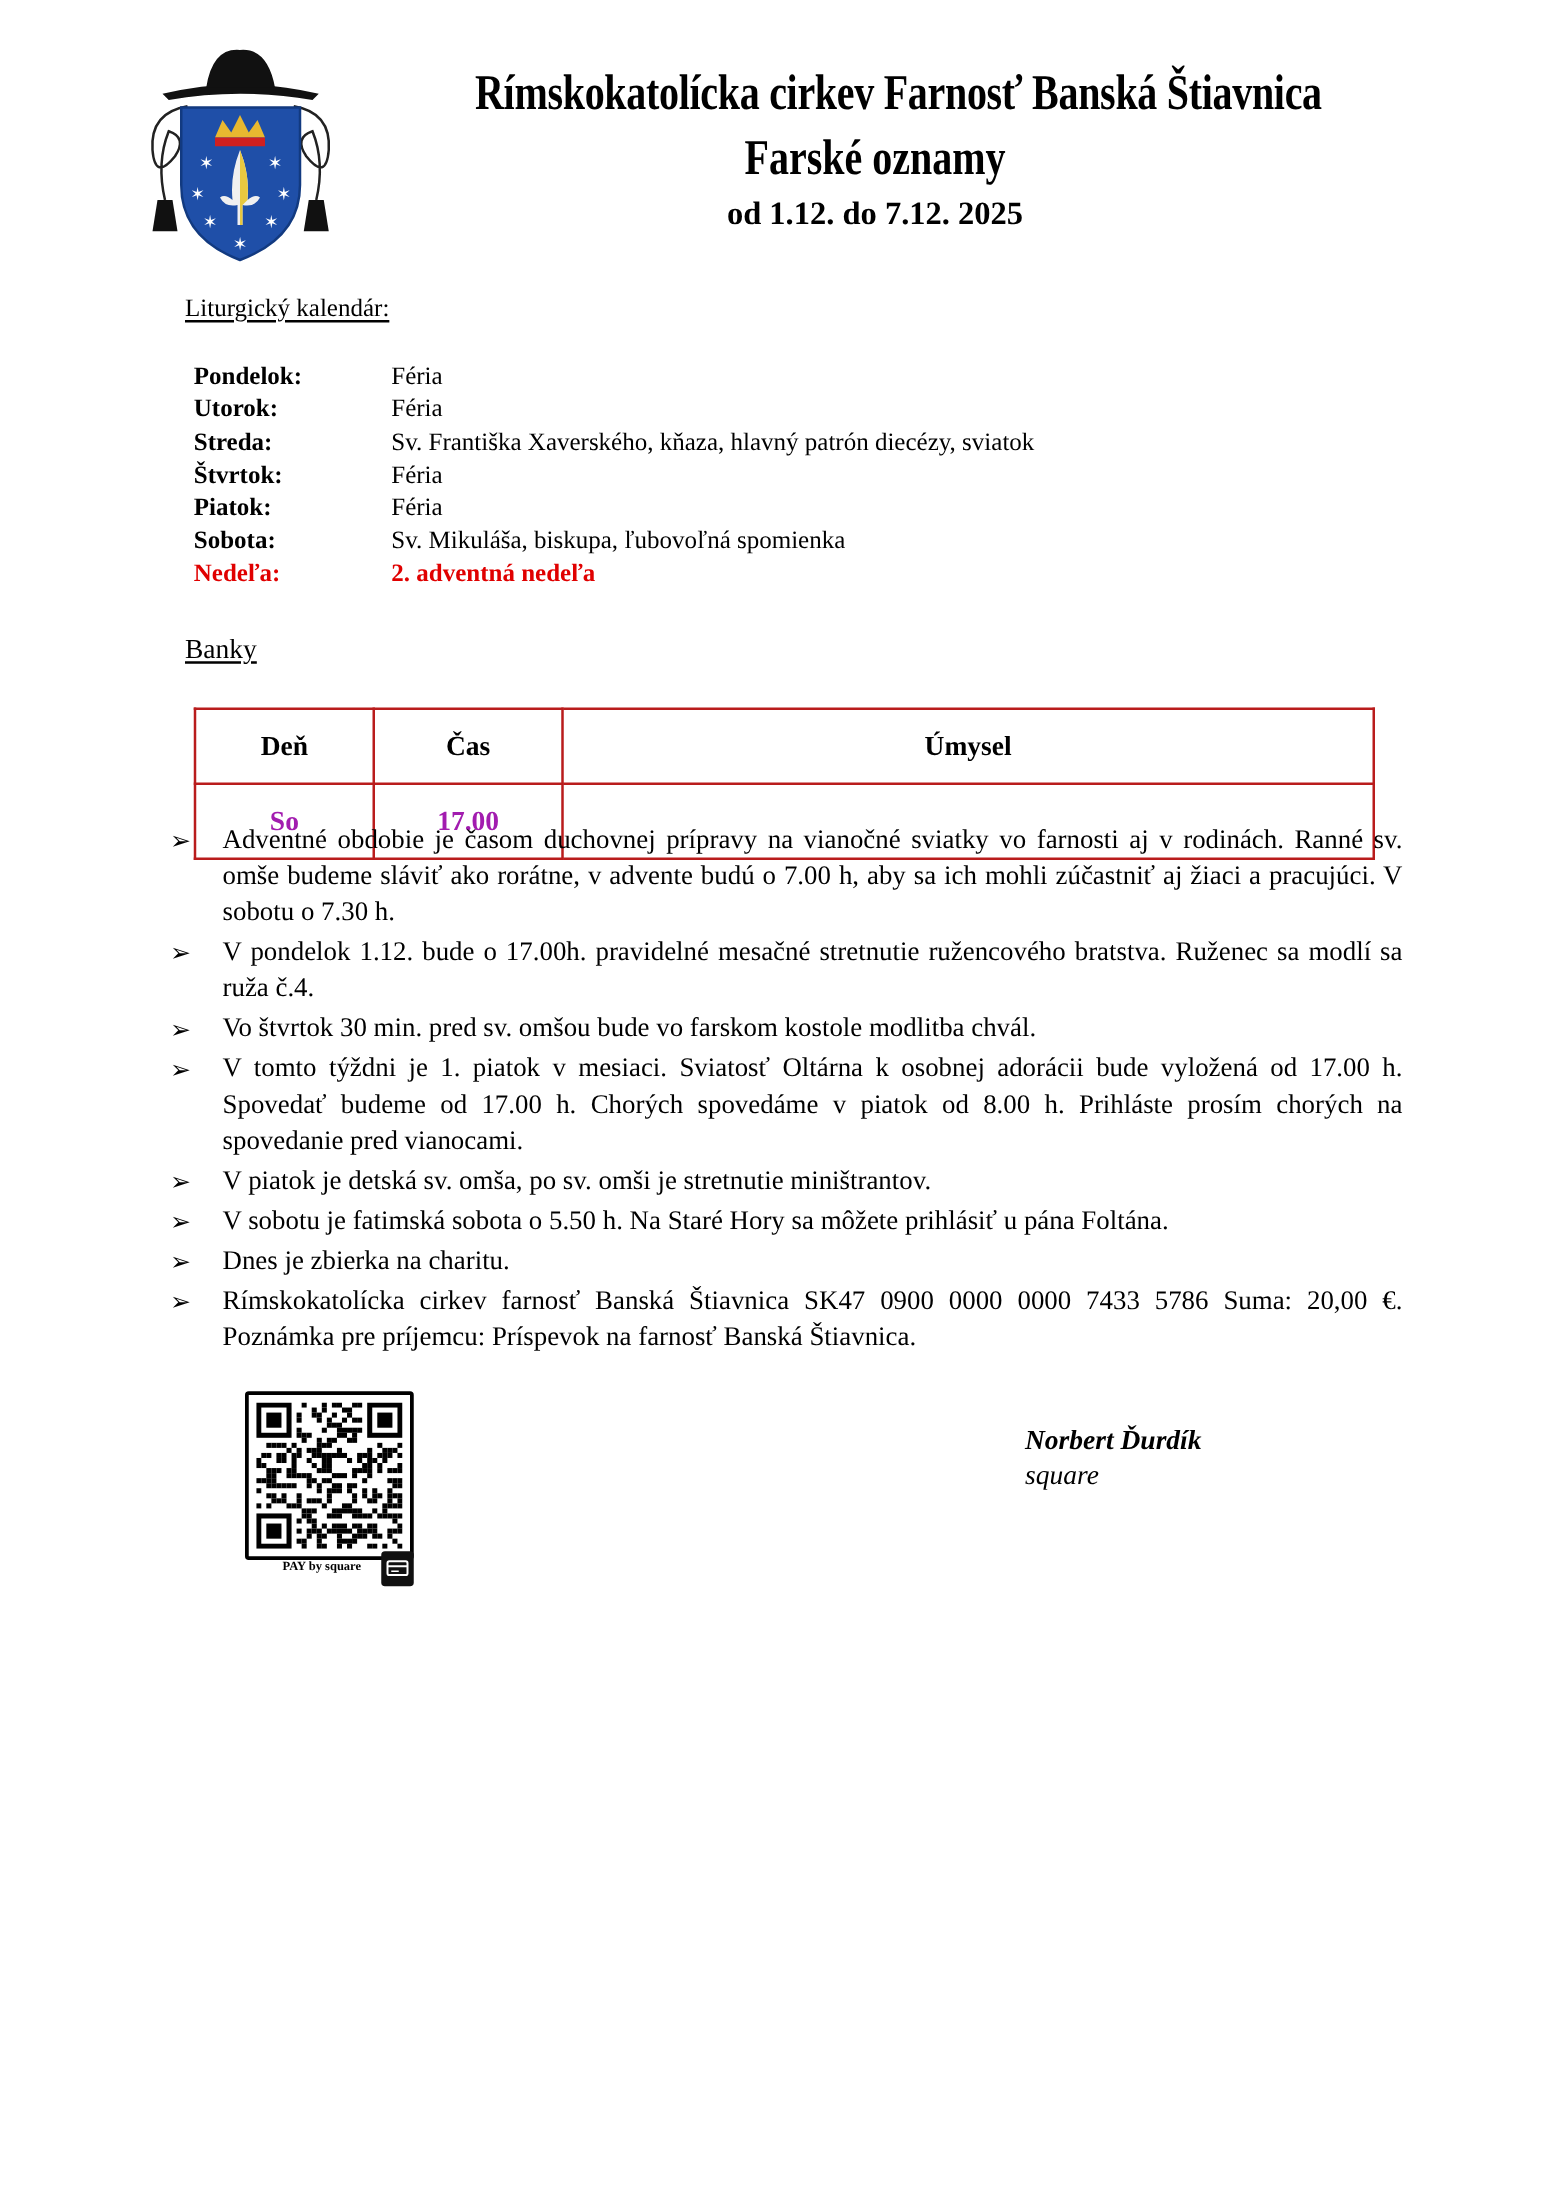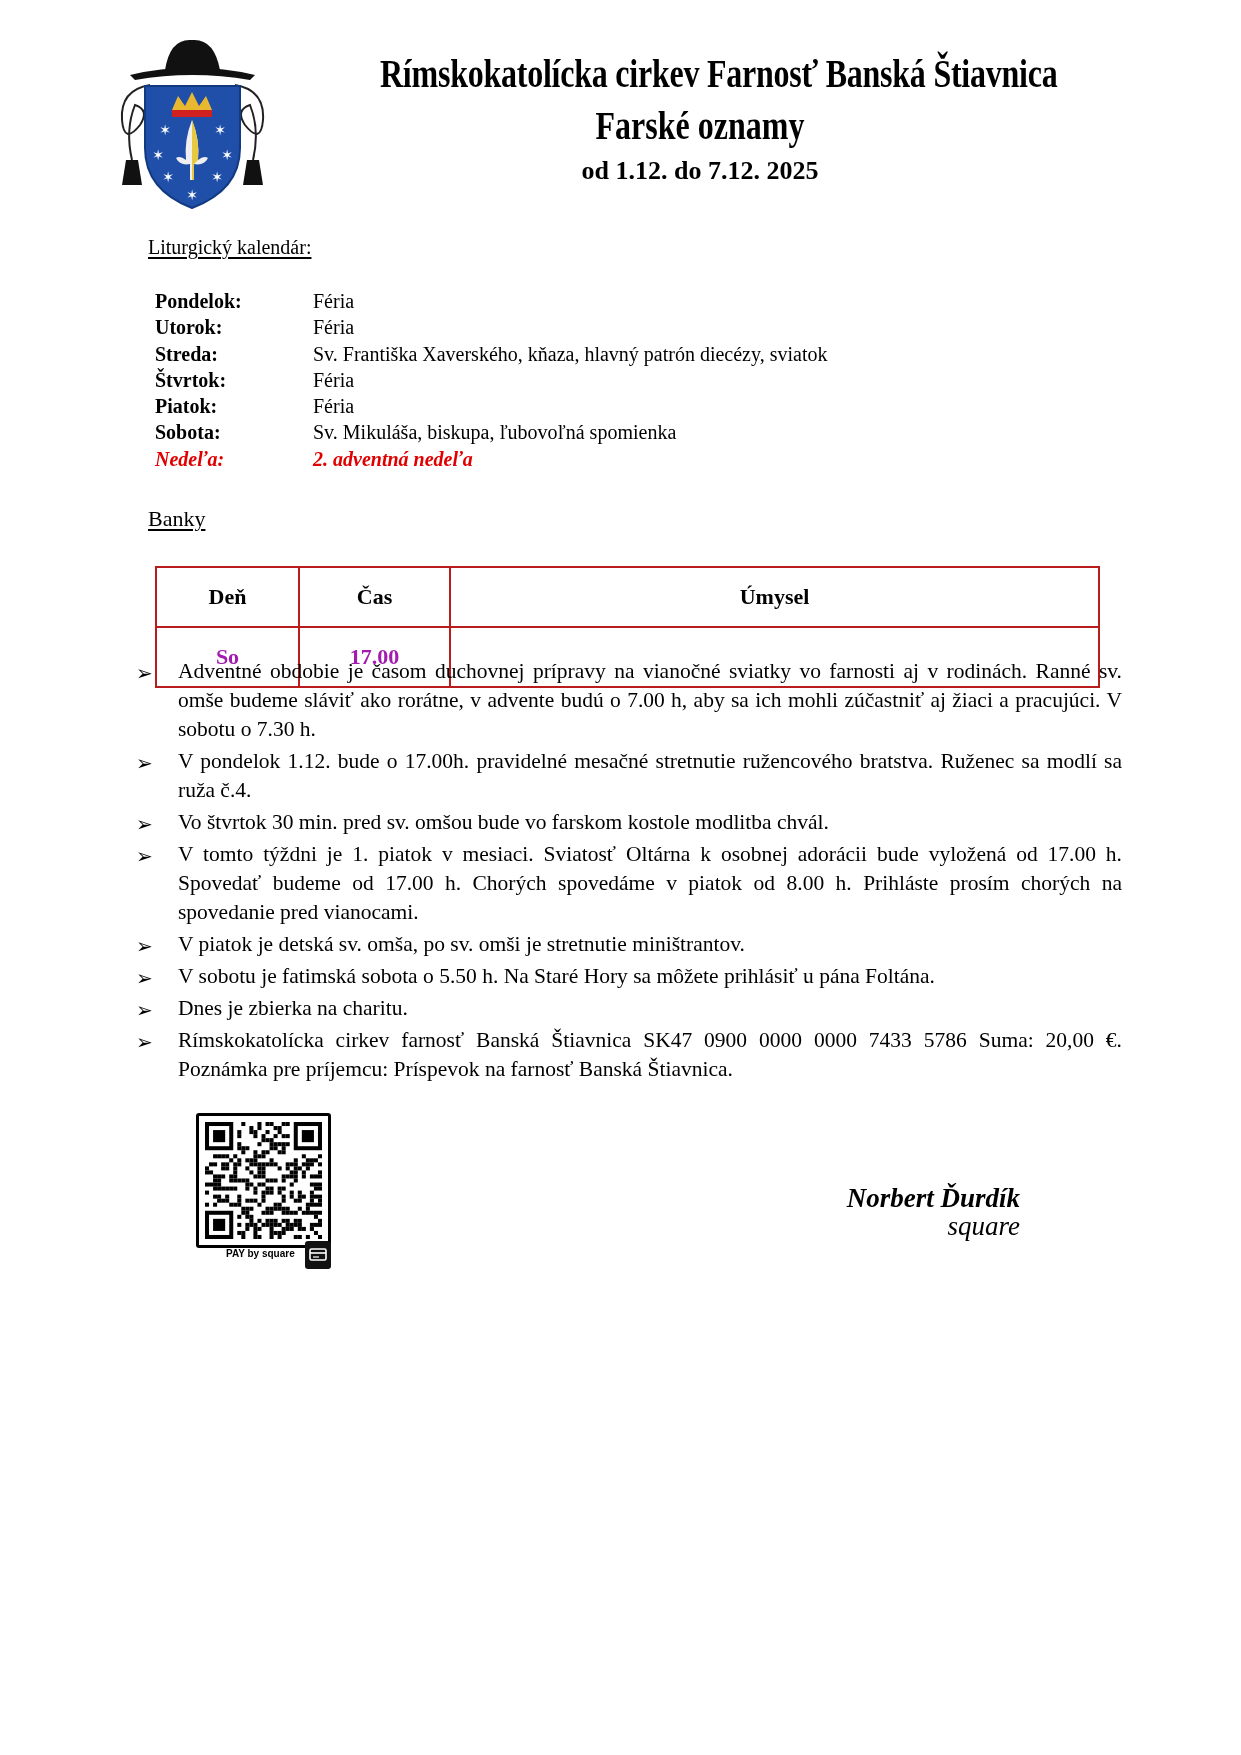--- a/index.html
+++ b/index.html
@@ -14,37 +14,37 @@
   .title-3 { font-weight: bold; font-size: 26px; line-height: 34px; margin-top: 2px; }
 
   .section-head { position: absolute; left: 148px; font-weight: normal; font-size: 22px; text-decoration: underline; text-underline-offset: 3px; }
   #lit-head { top: 236px; font-size: 20px; }
   #banky-head { top: 506px; }
 
   .cal { position: absolute; left: 155px; top: 288px; font-size: 20px; line-height: 26.3px; }
   .cal-row { display: flex; }
   .cal-day { width: 158px; font-weight: bold; }
   .cal-desc { }
-  .cal-row.red { color: #e00000; font-weight: bold; font-style: italic; }
+  .cal-row.red { color: #e00000; font-weight: bold; }
 
   .banky-table { position: absolute; left: 155px; top: 566px; width: 945px; border-collapse: collapse; font-size: 22px; }
   .banky-table th, .banky-table td { border: 2px solid #b91c1c; text-align: center; font-weight: bold; height: 26px; padding: 16px; line-height: 26px; }
   .banky-table td { color: #a21caf; }
   .c1 { width: 109px; } .c2 { width: 117px; }
 
   .ann { position: absolute; left: 132px; top: 657px; width: 990px; font-size: 21.5px; line-height: 29px; margin: 0; padding: 0; list-style: none; }
   .ann li { position: relative; padding-left: 46px; text-align: justify; margin-bottom: 3px; }
   .ann .bullet { position: absolute; left: 4px; top: 2px; font-size: 20px; }
 
   .qr-box { position: absolute; left: 196px; top: 1113px; width: 135px; height: 135px; border: 3px solid #000; border-radius: 3px; box-sizing: border-box; background: #fff; }
   .qr-box svg { position: absolute; left: 6px; top: 6px; }
-  .qr-label { position: absolute; left: 226px; top: 1248px; font-family: Liberation Sans, sans-serif; font-size: 10px; font-weight: bold; color: #000; }
+  .qr-label { position: absolute; left: 226px; top: 1248px; font-family: Liberation Serif, serif; font-size: 10px; font-weight: bold; color: #000; }
   .qr-card-icon { position: absolute; left: 305px; top: 1241px; width: 26px; height: 28px; background: #111; border-radius: 3px; }
 
-  .sign { position: absolute; left: 820px; top: 1184px; width: 200px; text-align: right; font-style: italic; font-size: 27px; line-height: 28px; }
+  .sign { position: absolute; left: 820px; top: 1138px; width: 200px; text-align: left; font-style: italic; font-size: 22px; line-height: 28px; }
   .sign-name { font-weight: bold; }
 </style>
 </head>
 <body>
 
 <div class="logo">
   <svg width="165" height="185" viewBox="0 0 165 185">
 
     <path d="M20 45 Q82 30 145 45 L140 50 Q82 40 25 50 Z" fill="#111"></path>
     <path d="M55 40 Q60 8 82 10 Q104 8 110 40 Z" fill="#111"></path>

